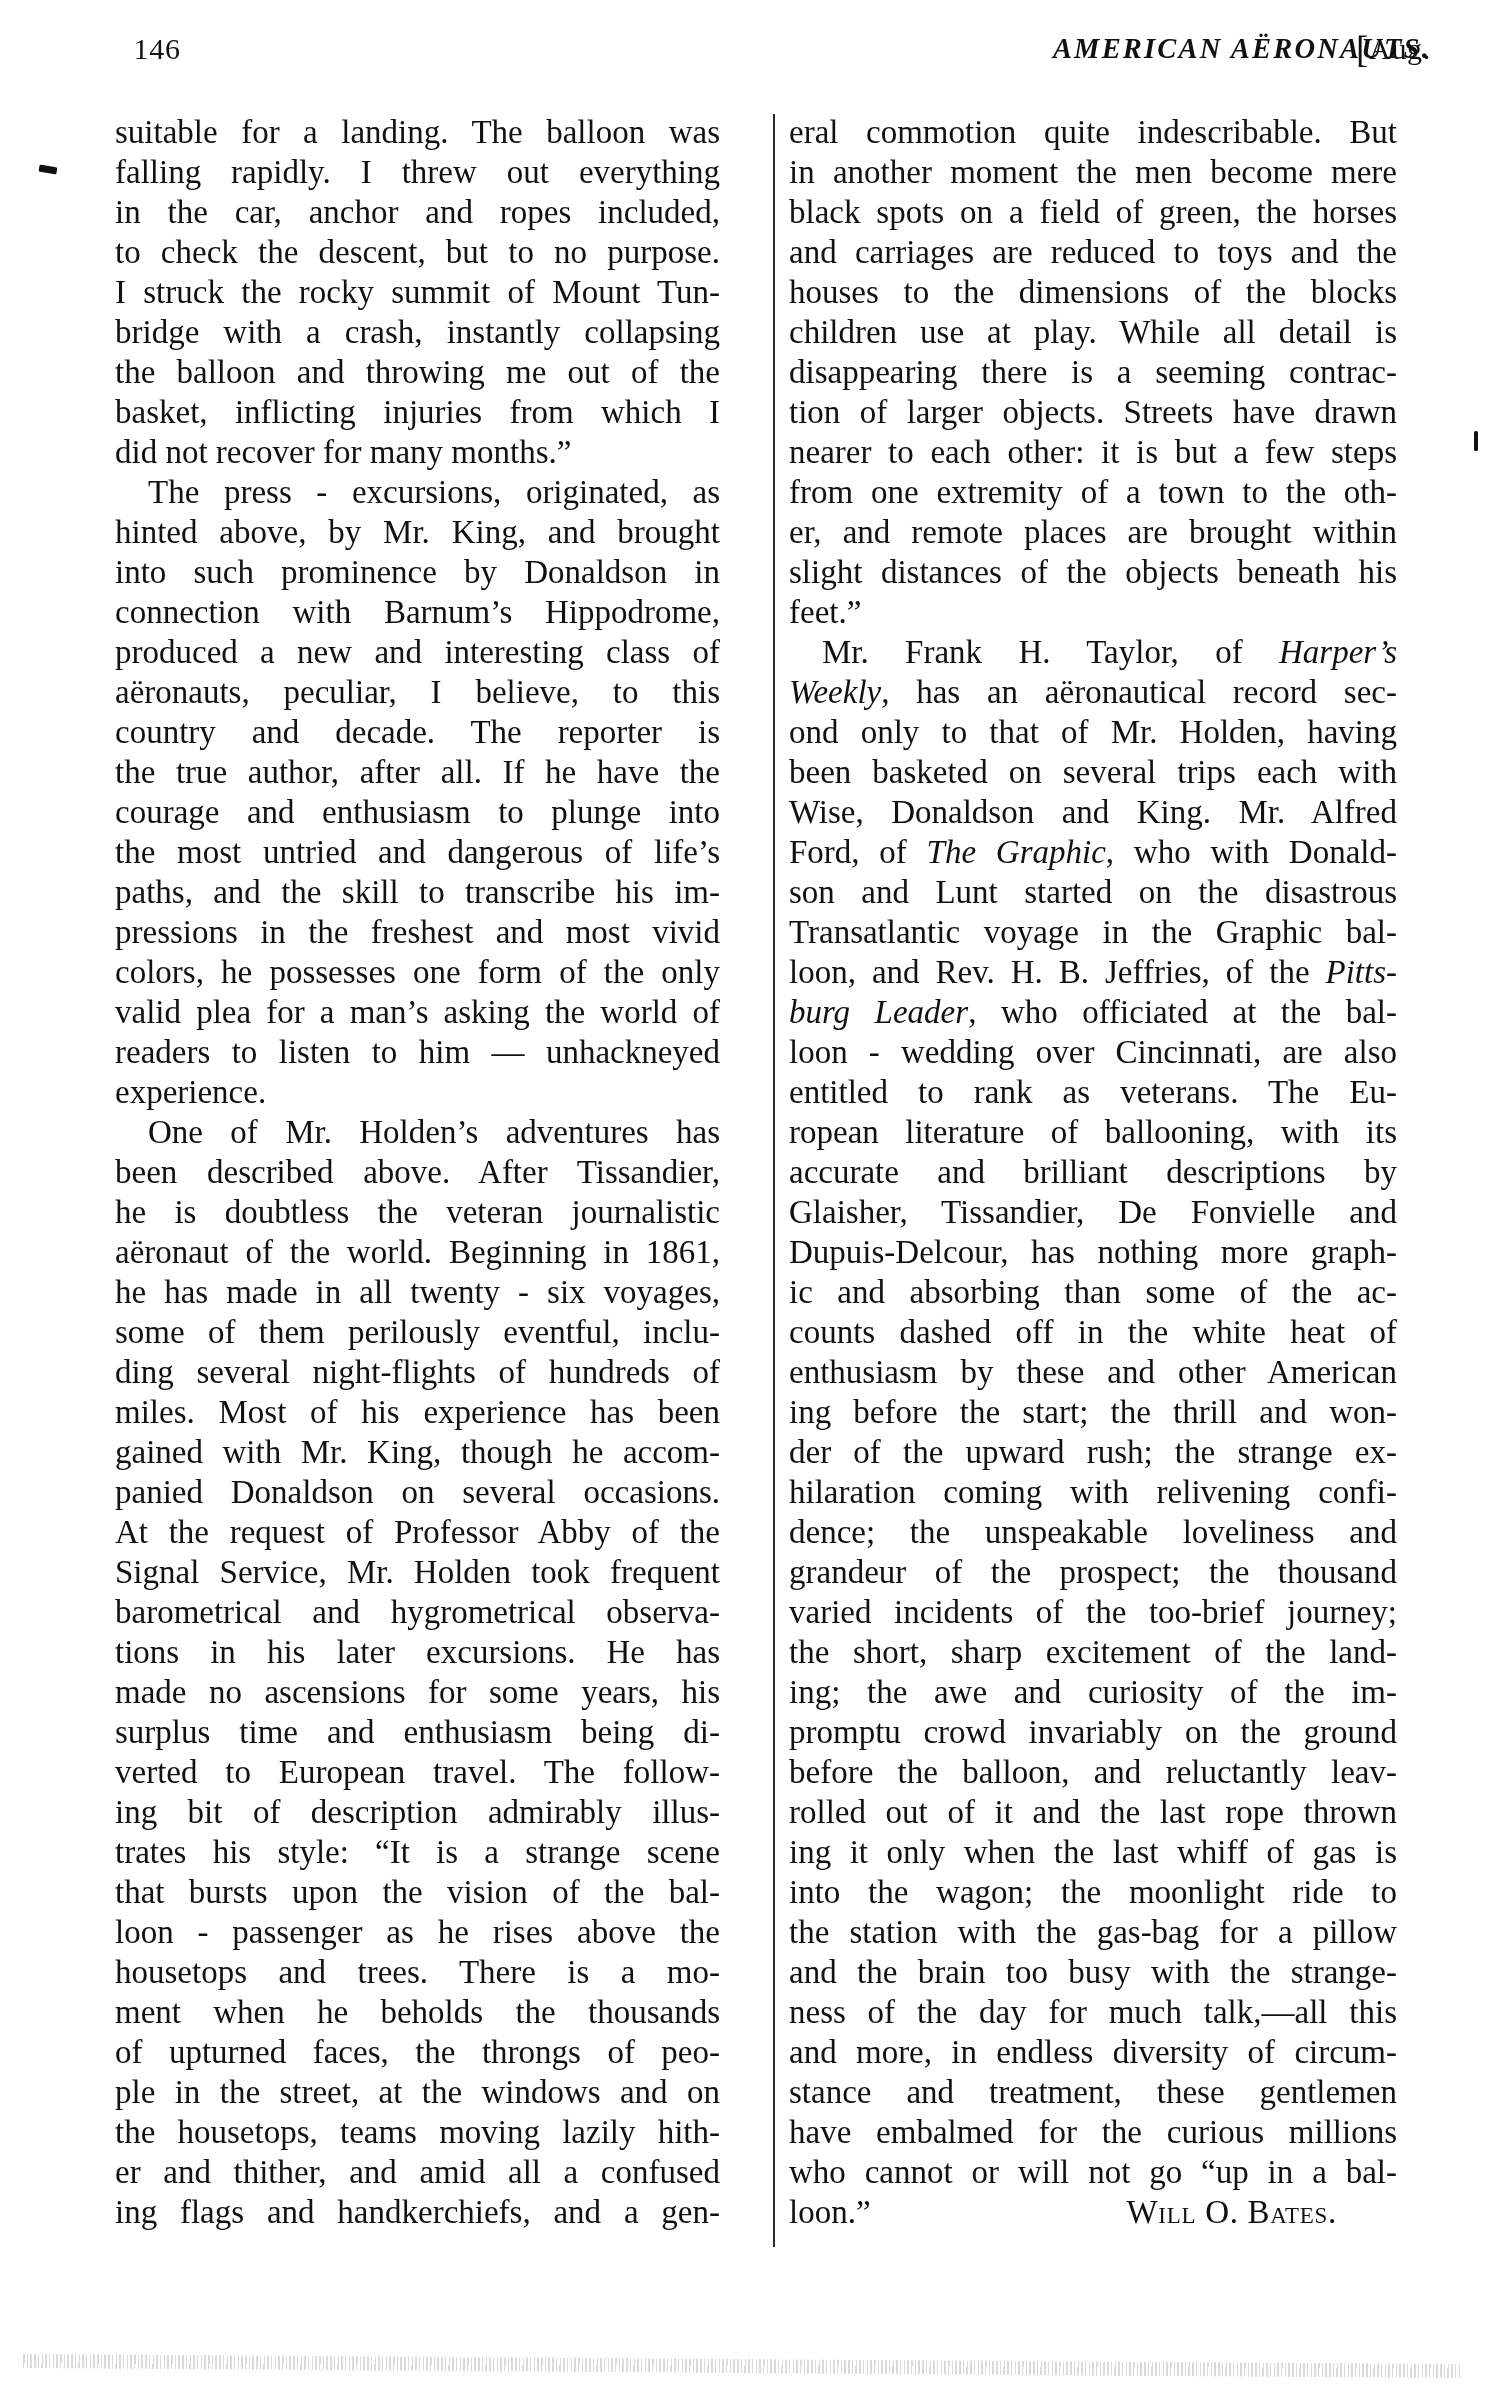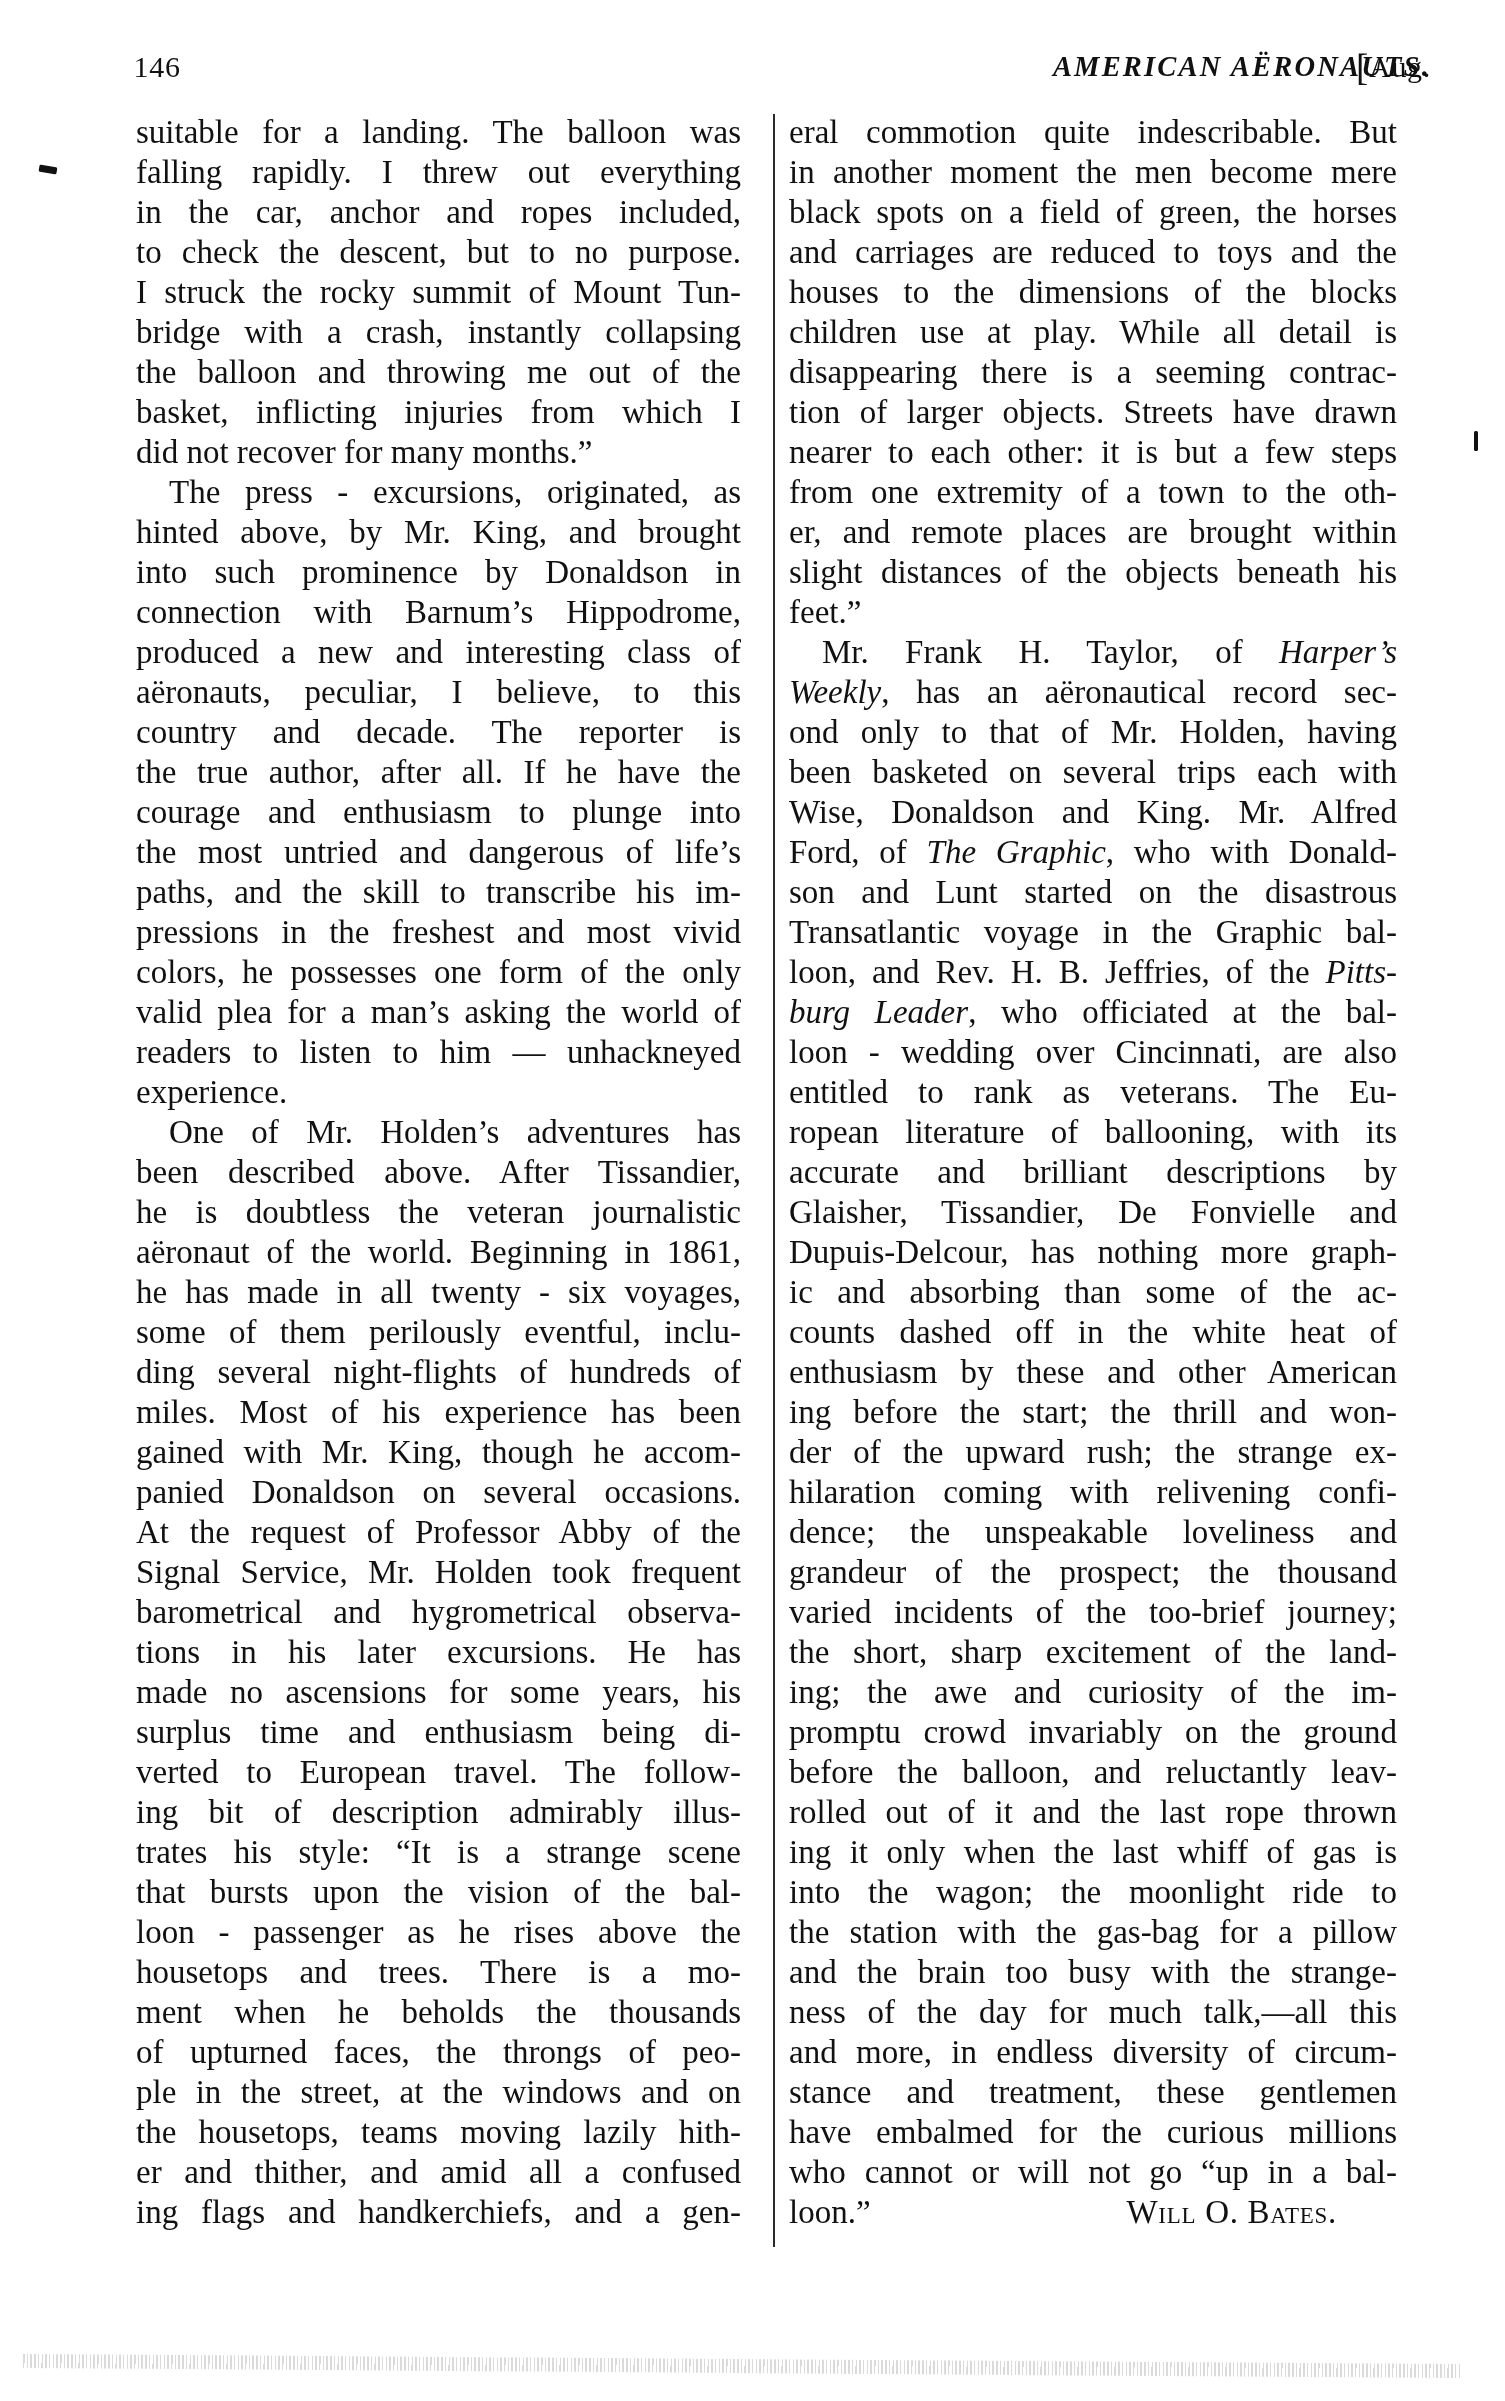--- a/index.html
+++ b/index.html
@@ -2,35 +2,35 @@
 <html style="font-size:12px"><head>
 <meta charset="utf-8">
 <style>
   html, body { margin: 0; padding: 0; background: #ffffff; }
   body {
     width: 1506px; height: 2401px; position: relative; overflow: hidden;
     font-family: "Liberation Serif", "DejaVu Serif", serif;
     color: #111111;
   }
   .running-head {
-    position: absolute; top: 44px; left: 105px; width: 1326px; height: 45px;
+    position: absolute; top: 26px; left: 105px; width: 1326px; height: 45px;
     font-size: 30px; line-height: 45px;
   }
   .page-number { position: absolute; left: 28.5px; top: 0; letter-spacing: 0.7px; }
   .running-title {
     position: absolute; left: 0; width: 100%; text-align: right; top: 0;
     font-style: italic; letter-spacing: 2.2px; font-size: 28.5px; font-weight: bold;
   }
   .running-month { position: absolute; right: 0; top: 0; font-size: 30px; letter-spacing: 0.7px; }
   .running-month .bracket { font-size: 37px; vertical-align: -3px; }
   .column {
     position: absolute; top: 112px; width: 605px;
     font-size: 33px; line-height: 40px;
   }
-  .column.left { left: 136px; }
+  .column.left { left: 115px; }
   .column.right { left: 783px; width: 608px; margin-left: 6px; }
   .line {
     display: block; white-space: nowrap; height: 40px;
     text-align: justify; text-align-last: justify;
   }
   .line.last { text-align-last: left; }
   .line.indent { padding-left: 33px; }
   .line.signature-line { text-align-last: left; position: relative; }
   .signature {
     position: absolute; right: 60px; top: 0; font-variant: small-caps; letter-spacing: 0.7px;

